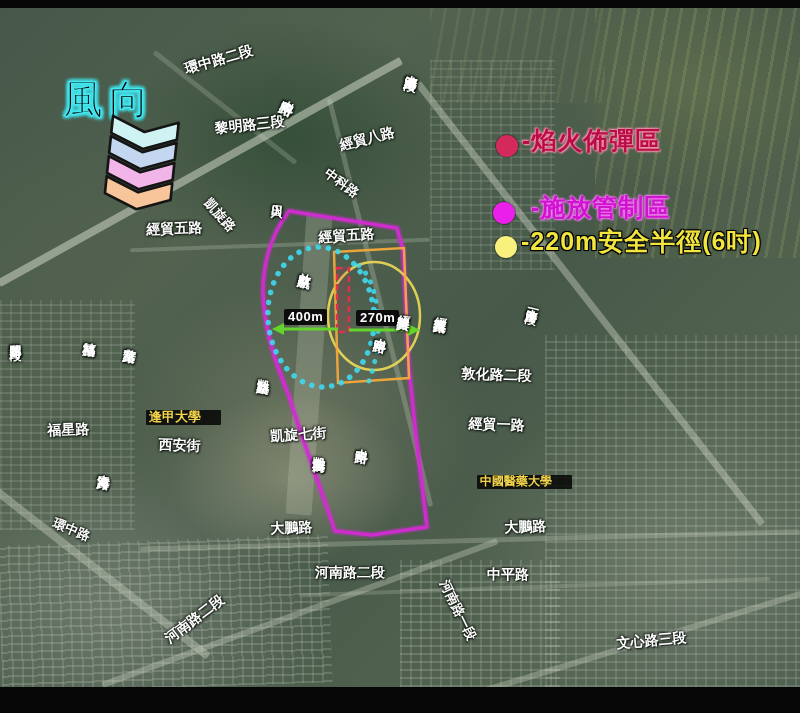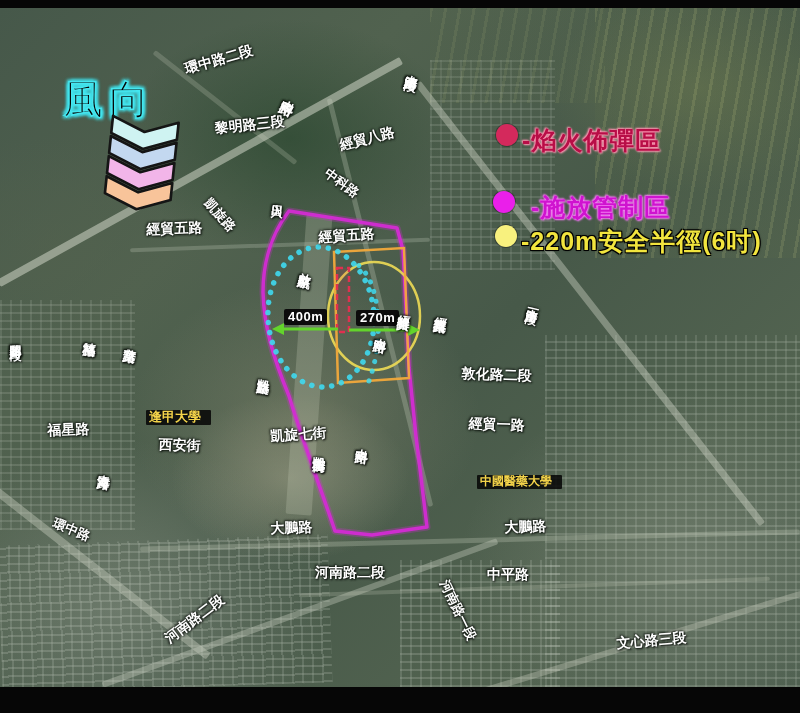--- a/index.html
+++ b/index.html
@@ -23,30 +23,30 @@
   .fields{position:absolute;background:
       repeating-linear-gradient(100deg, rgba(146,156,104,.38) 0 3px, rgba(88,104,74,.28) 3px 14px);}
   .road{position:absolute;background:rgba(208,214,198,.55);border-radius:2px;}
   
   svg.overlay{position:absolute;left:0;top:0;}
   
   .rl{position:absolute;color:#fff;font-weight:bold;font-size:14px;line-height:1.05;
       text-shadow:0 0 3px rgba(20,30,20,.95),1px 1px 2px rgba(0,0,0,.85),-1px -1px 2px rgba(0,0,0,.6);
       white-space:nowrap;transform-origin:left top;}
   .rl.v{writing-mode:vertical-rl;letter-spacing:1px;}
-  .badge{background:rgba(5,5,5,.85);color:#f3d34a;padding:0 10px 1px 3px;font-size:13px;
+  .badge{background:rgba(5,5,5,.85);color:#f3d34a;padding:0 20px 1px 3px;font-size:13px;
       text-shadow:none;border-radius:1px;}
   .dist{position:absolute;background:#0c0c0c;color:#fff;font-weight:bold;font-size:13px;
       padding:0 4px 1px 4px;border-radius:2px;letter-spacing:.5px;}
   
   #wind-label{position:absolute;left:63px;top:72px;font-size:40px;font-weight:normal;color:#050505;
       letter-spacing:6px;-webkit-text-stroke:1.5px #45e6ef;
       text-shadow:0 0 5px #3fe2ec,2px 2px 3px #3fe2ec,-2px -2px 3px #3fe2ec,2px -2px 3px #3fe2ec,-2px 2px 3px #3fe2ec;}
   
-  .leg{position:absolute;display:flex;align-items:flex-start;gap:4px;white-space:nowrap;}
+  .leg{position:absolute;display:flex;align-items:flex-end;gap:4px;white-space:nowrap;}
   .leg .dot{width:22px;height:22px;border-radius:50%;flex:0 0 auto;box-shadow:0 0 0 1px rgba(0,0,0,.3);}
   .leg .txt{font-size:25px;font-weight:bold;letter-spacing:1px;}
   .leg1 .txt{color:#b80e47;text-shadow:0 0 2px #ff8fae,1px 1px 2px #ff9ab6,-1px -1px 2px #ff9ab6;}
   .leg2 .txt{color:#e5614b;text-shadow:0 0 2px #ffc0ae,1px 1px 2px #ffb4a2,-1px -1px 2px #ffb4a2;}
   .leg3 .txt{color:#cf13cf;text-shadow:0 0 2px #ff86ff,1px 1px 2px #f07af0,-1px -1px 2px #f07af0;}
   .leg4 .txt{color:#f2e53e;text-shadow:1px 1px 0 #000,-1px -1px 0 #000,1px -1px 0 #000,-1px 1px 0 #000,0 0 3px #000;}
   
   .bar{position:absolute;left:0;width:800px;background:#060606;}
 </style>
 </head>

